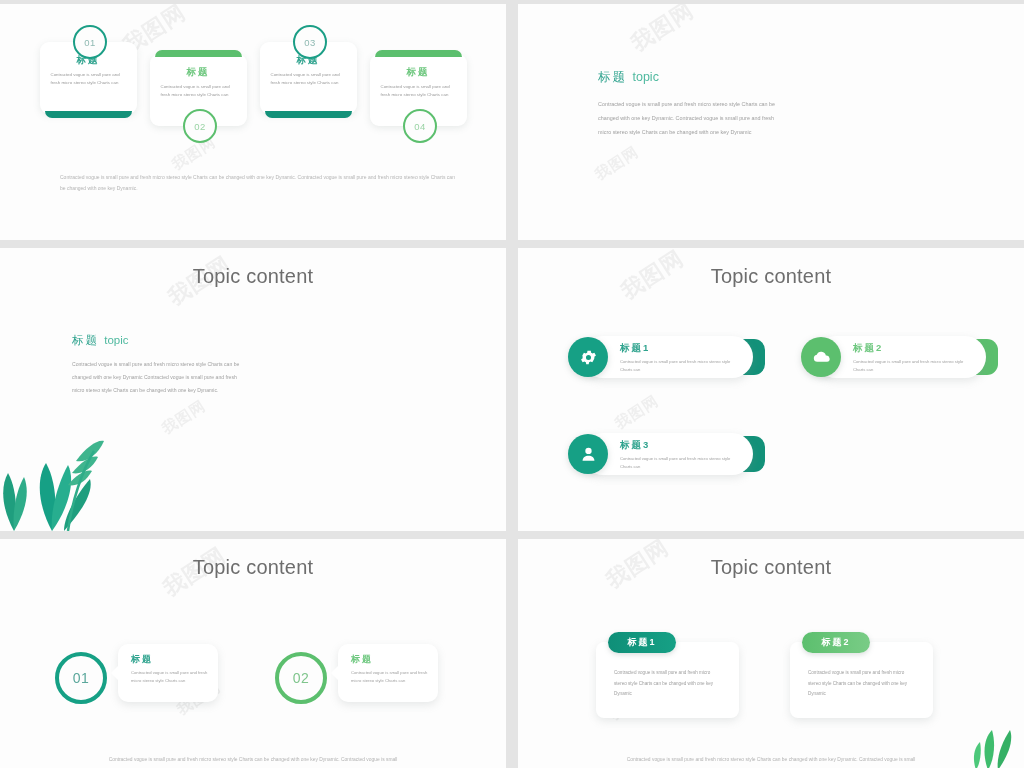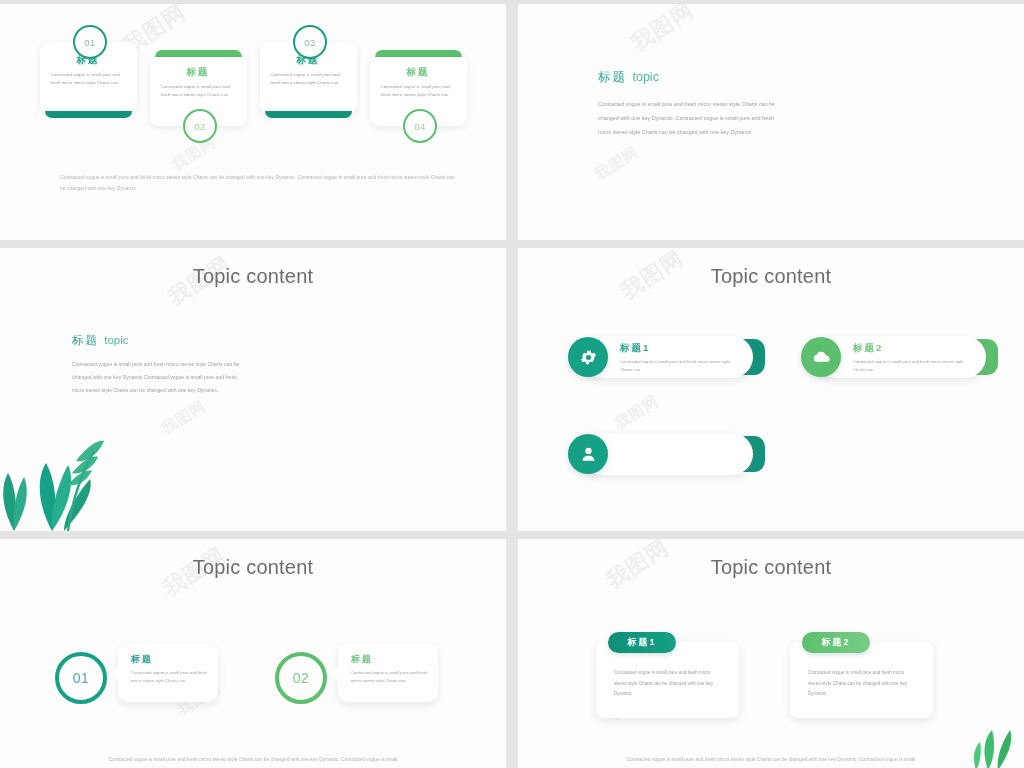--- a/index.html
+++ b/index.html
@@ -284,20 +284,24 @@
 
     <div class="irow" style="left:50px;top:185px;">
       <div class="tail" style="background:#139179;"></div>
       <div class="plate"></div>
       <div class="circ" style="background:#16a085;">
         <svg viewBox="0 0 24 24">
             <circle cx="12" cy="7.5" r="4"></circle>
             <path d="M4.5 20c0-4.2 3.4-6.5 7.5-6.5s7.5 2.3 7.5 6.5z"></path>
           </svg>
       </div>
+      <div class="txt">
+        <div class="h" style="color:#2fa38e;">标题3</div>
+        <div class="b">Contracted vogue is small pure and fresh micro stereo style Charts can</div>
+      </div>
     </div>
 
   </div>
 
   <div class="slide">
     <div class="slide-title">Topic content</div>
     <div class="wm" style="left:160px;top:18px;">我图网</div>
     <div class="wm small" style="left:175px;top:150px;">我图网</div>
 
     <div class="bub-group" style="left:55px;top:105px;">

